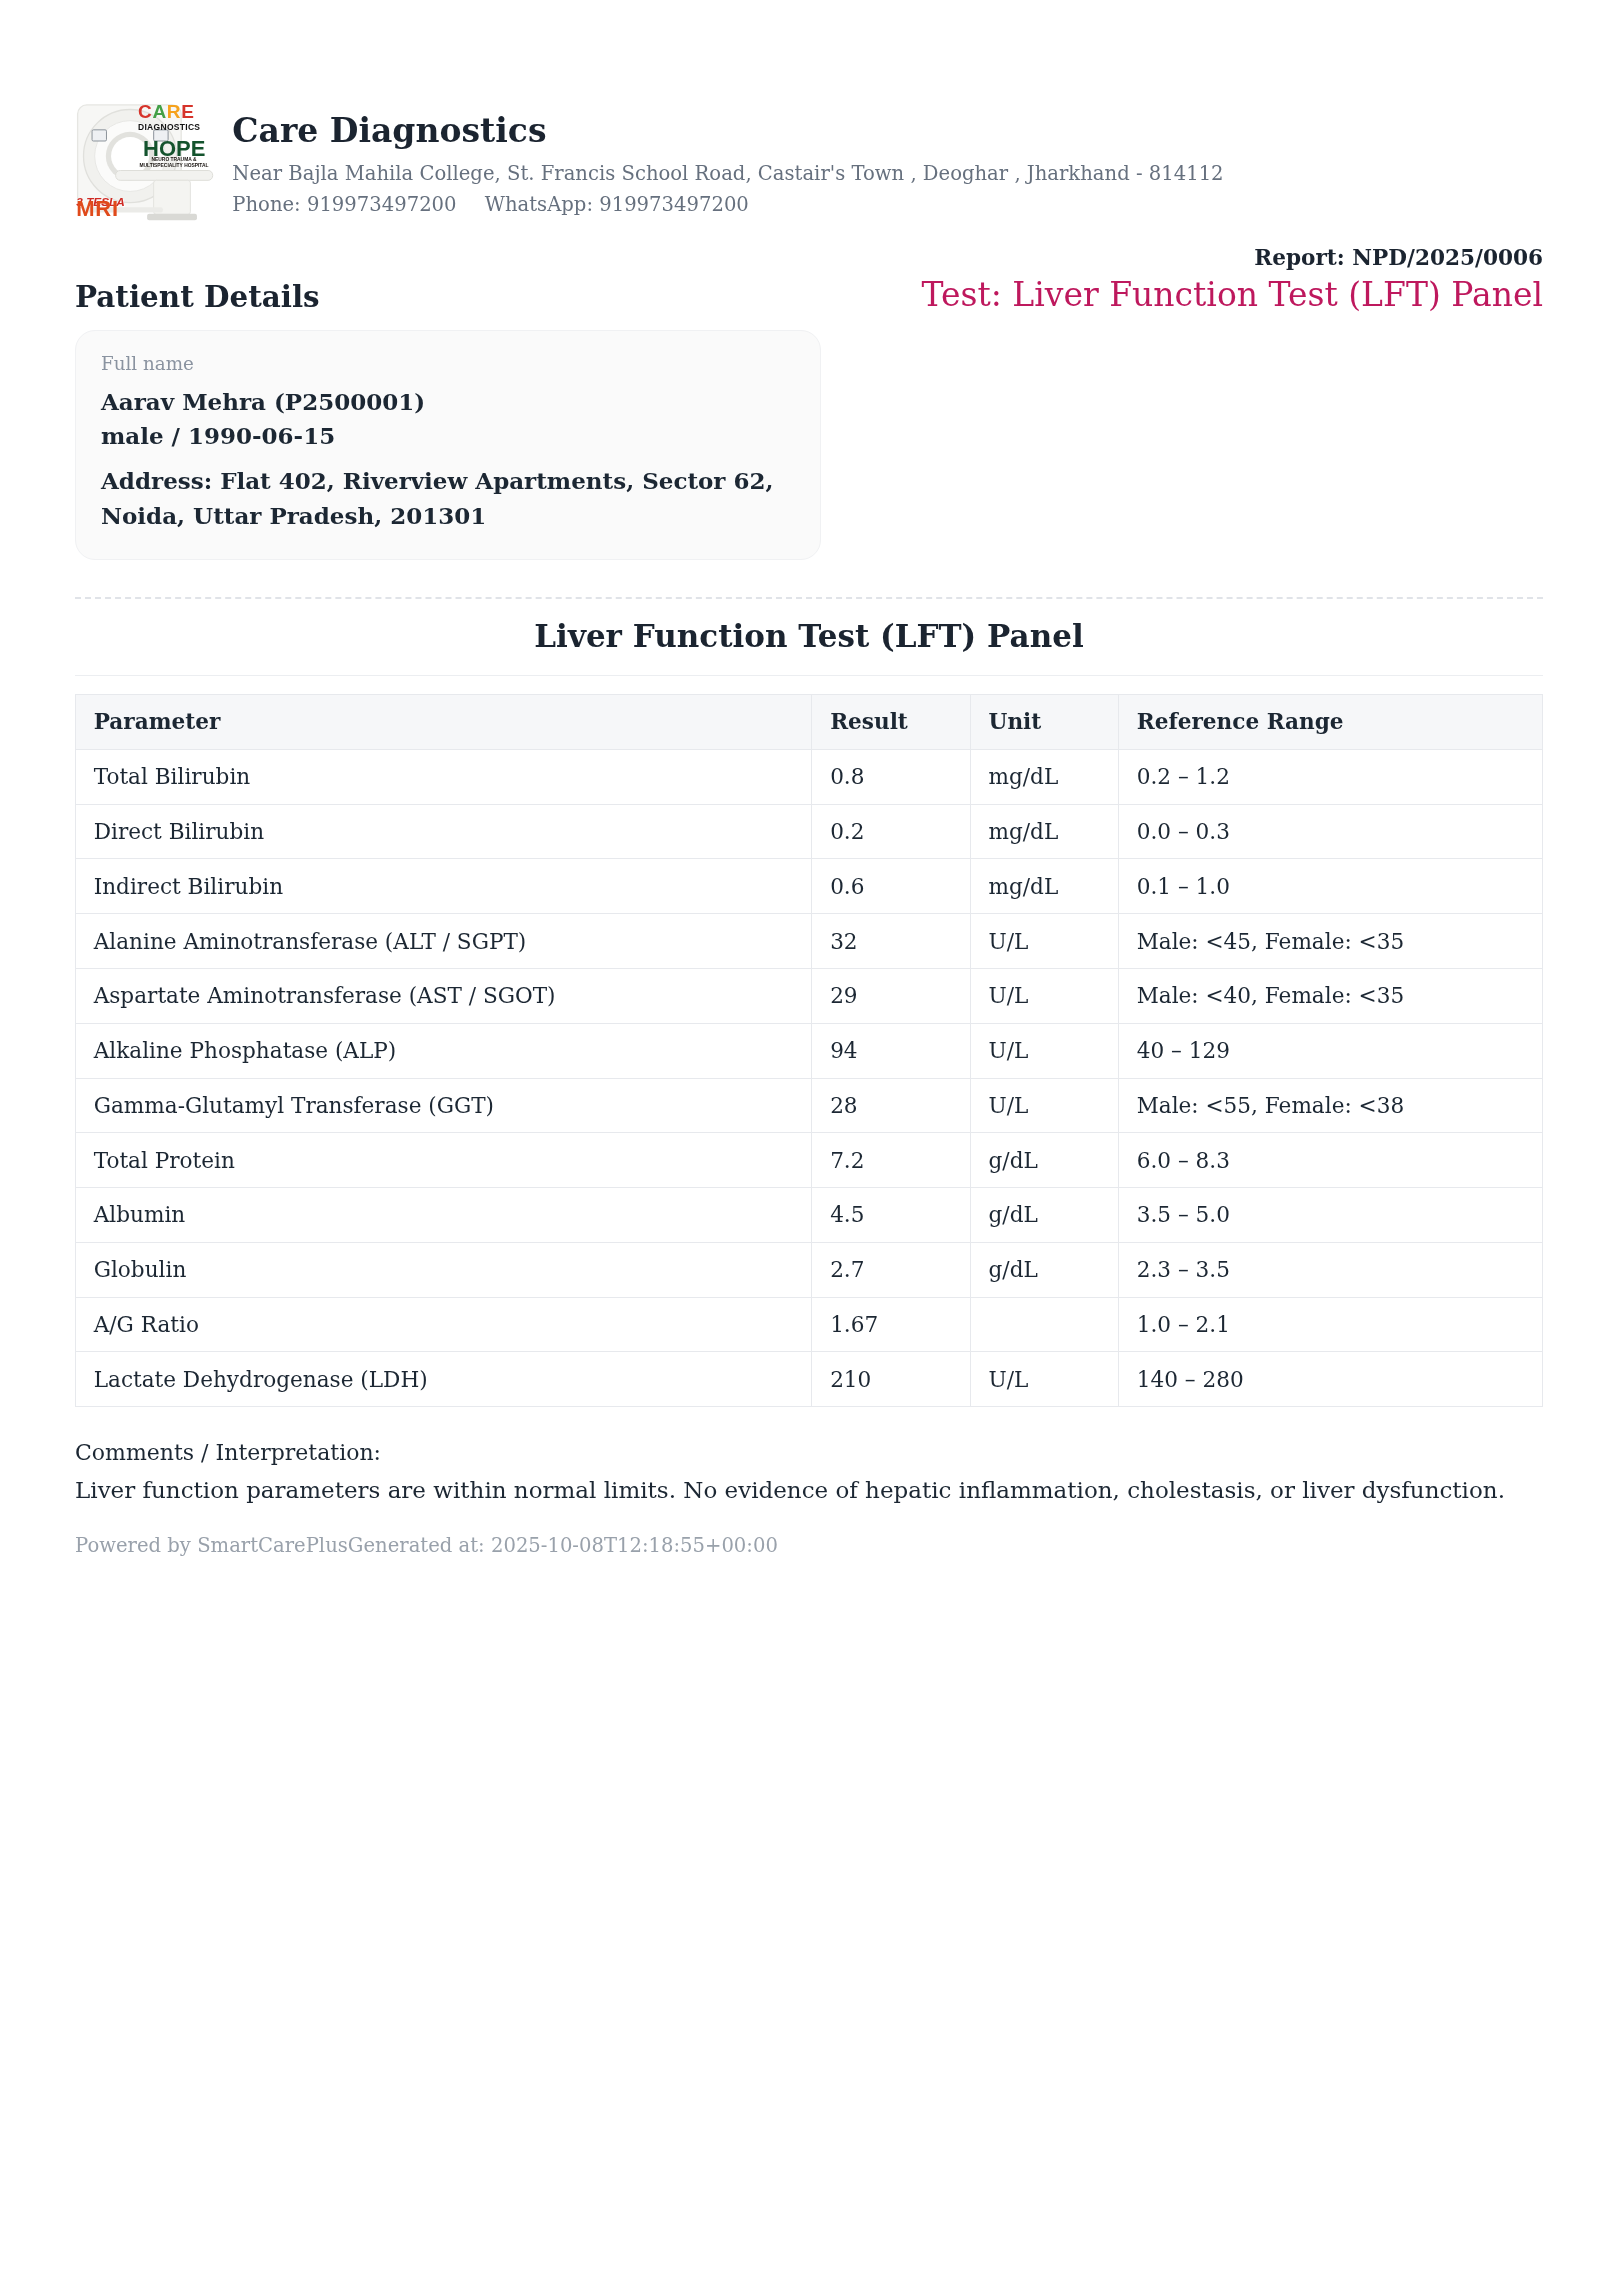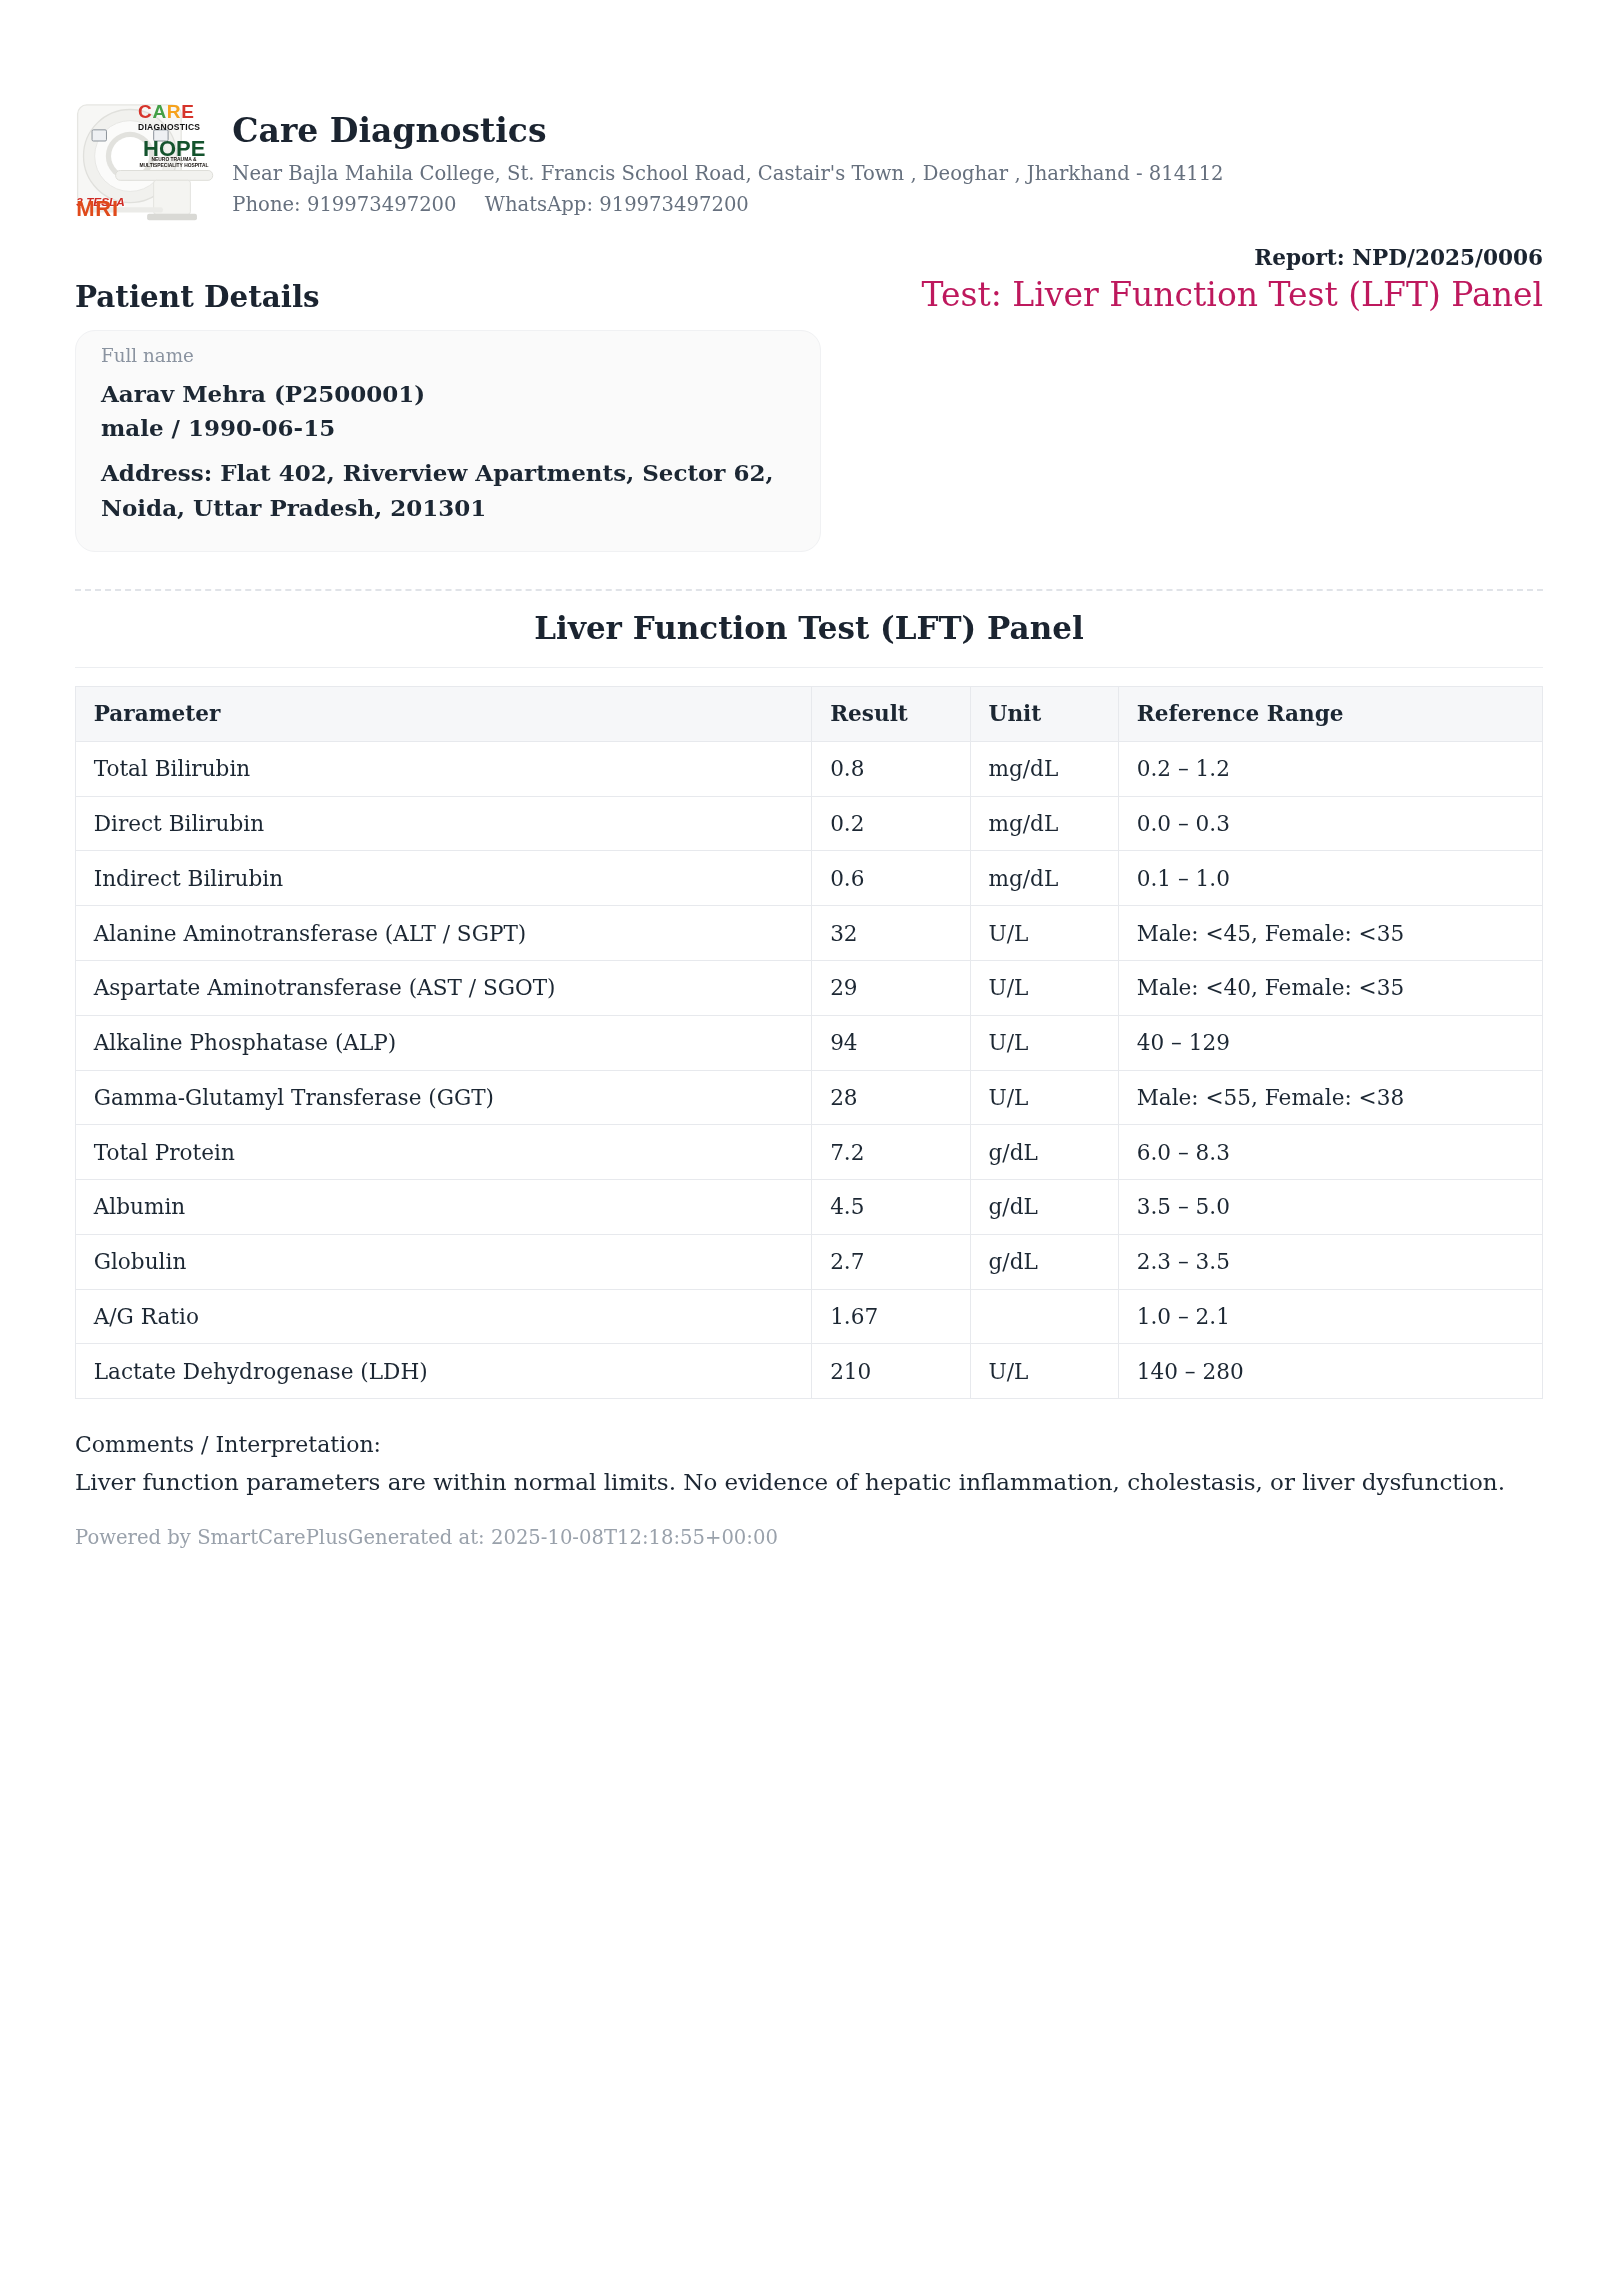--- a/index.html
+++ b/index.html
@@ -51,21 +51,21 @@
   .report-number { font-size: 21.6px; font-weight: bold; color: #1b2430; }
   .test-name { margin-top: 5.2px; font-size: 33px; color: #be185d; }
 
   
   .patient-card {
     margin-top: 15.7px;
     width: 746px;
     background: #fafafa;
     border: 1.3px solid #f0f1f3;
     border-radius: 20px;
-    padding: 14px 25px 26px 25px;
+    padding: 22px 25px 26px 25px;
   }
   .full-name-label { font-size: 18.3px; color: #8a93a0; }
   .patient-name { margin-top: 14.4px; font-size: 23px; font-weight: bold; }
   .patient-demographics { margin-top: 6.5px; font-size: 23px; font-weight: bold; }
   .patient-address { margin-top: 15.7px; font-size: 23px; font-weight: bold; line-height: 1.5; }
 
   
   .divider-dashed { margin-top: 37px; border: 0; border-top: 2px dashed #e0e3e8; }
   .report-title { margin-top: 18.3px; text-align: center; font-size: 31px; font-weight: bold; color: #1b2430; }
   .divider-solid { margin-top: 21px; border: 0; border-top: 1.3px solid #eceef1; }

